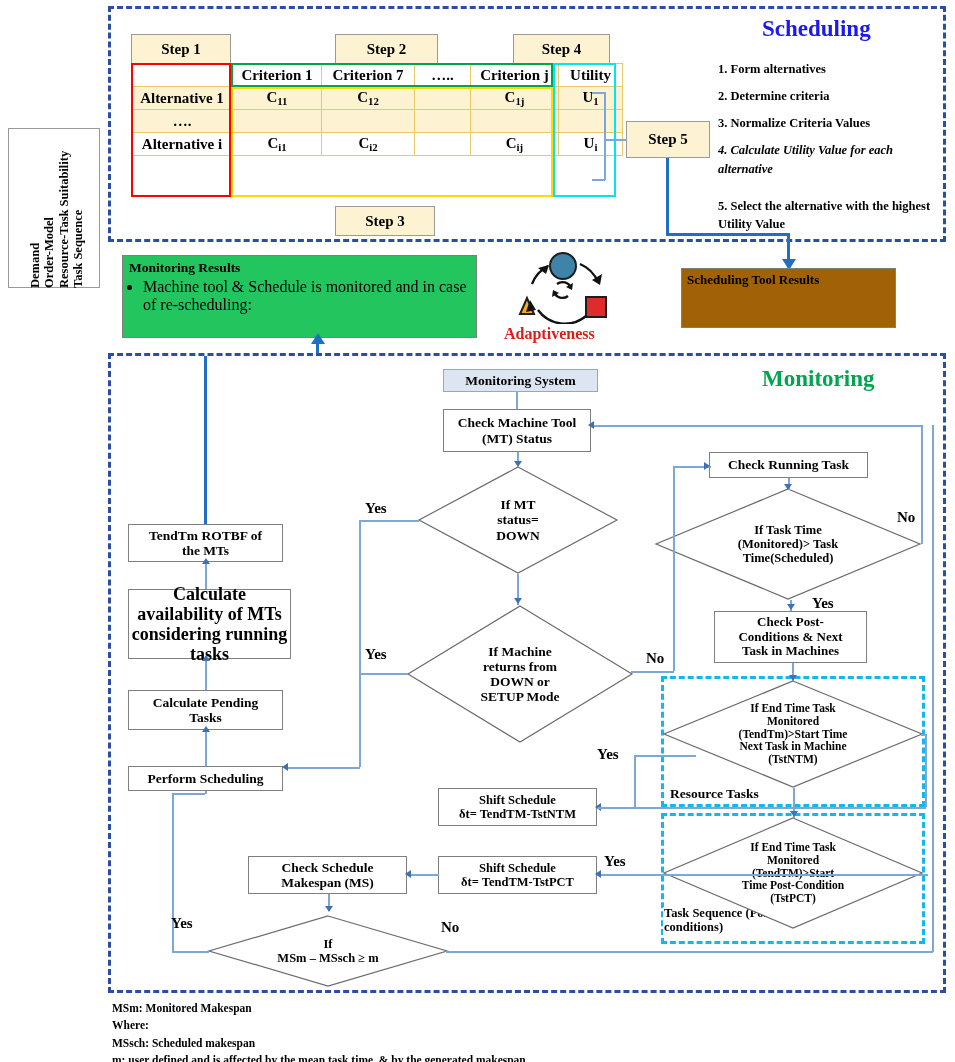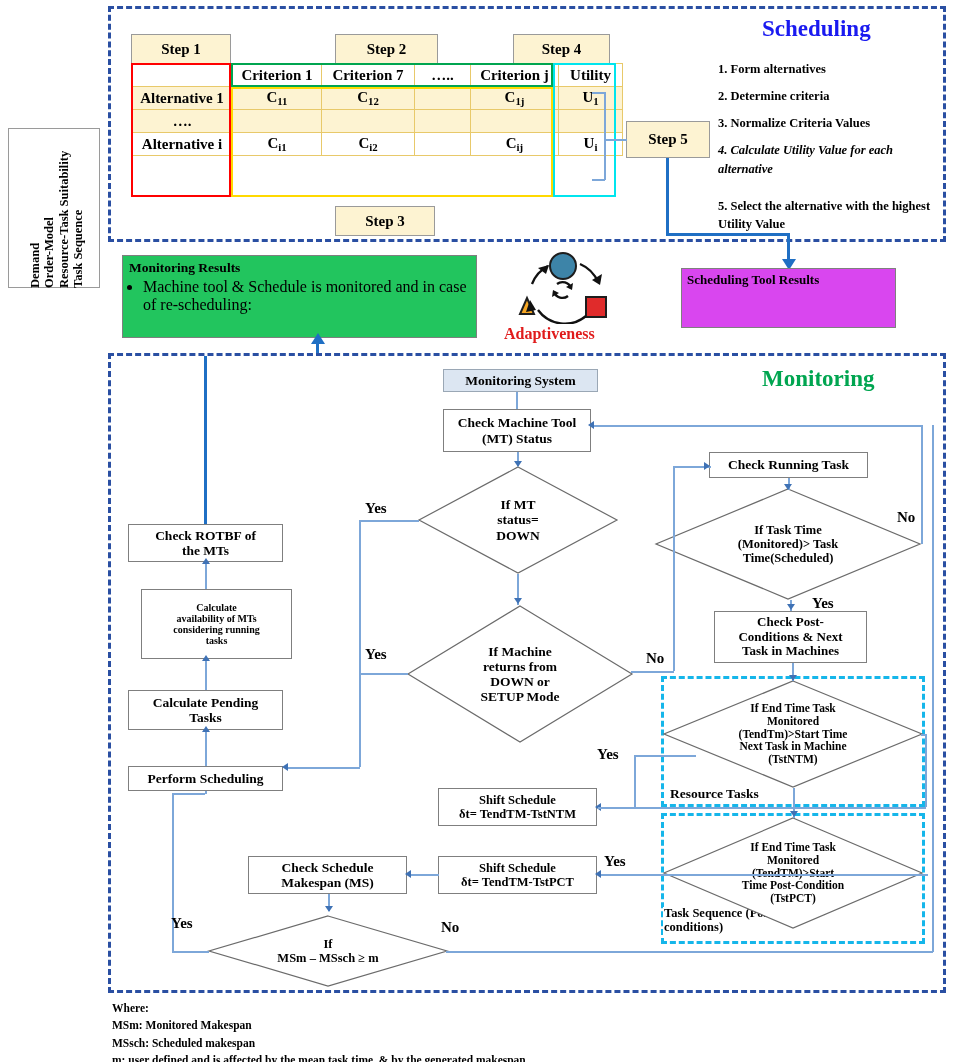--- a/index.html
+++ b/index.html
@@ -160,21 +160,21 @@
     <path d="M30,58 A33,33 0 0 0 78,64" fill="none" stroke="#111" stroke-width="2.3"></path>
     <path d="M22,48 l6,10 l-10,2" fill="#111"></path>
     <path d="M49,32 a9,9 0 0 1 14,4" fill="none" stroke="#111" stroke-width="2.3"></path>
     <path d="M60,44 a9,9 0 0 1 -14,-4" fill="none" stroke="#111" stroke-width="2.3"></path>
     <path d="M65,31 l-1,7 l-6,-3" fill="#111"></path>
     <path d="M44,45 l1,-7 l6,3" fill="#111"></path>
   </svg>
 </div>
 <div class="hdg" style="left:504px;top:325px;font-size:16px;color:#e01b1b;">Adaptiveness</div>
 
-<div class="abs" style="left:681px;top:268px;width:215px;height:60px;border:1px solid #7f7f7f;background:#d946ef;padding:3px 5px;">
+<div class="abs" style="left:681px;top:268px;width:215px;height:60px;border:1px solid #7f7f7f;background:#a16207;padding:3px 5px;">
   <div style="font-weight:bold;font-size:13px;">Scheduling Tool Results</div>
 </div>
 
 <div class="dashwrap bluedash" style="left:108px;top:353px;width:838px;height:640px;"></div>
 
 <div class="hdg" style="left:762px;top:366px;font-size:23px;color:#00a550;">Monitoring</div>
 
 <div class="pbox" style="left:443px;top:369px;width:155px;height:23px;font-size:13.5px;background:#dce6f2;border:1px solid #9aa7b5;">Monitoring System</div>
 
 <div class="pbox" style="left:443px;top:409px;width:148px;height:43px;font-size:13.5px;white-space:pre-line;">Check Machine Tool
@@ -253,23 +253,23 @@
 Makespan (MS)</div>
 
 <div class="dia" style="left:208px;top:915px;width:240px;height:72px;">
   <svg width="240" height="72">
     <polygon points="120,1 239,36 120,71 1,36" fill="#fff" stroke="#6b6b6b" stroke-width="1.2"></polygon>
   </svg>
   <div class="dtxt" style="font-size:12.5px;white-space:pre-line;">If
 MSm – MSsch ≥ m</div>
 </div>
 
-<div class="pbox" style="left:128px;top:524px;width:155px;height:38px;font-size:13.5px;white-space:pre-line;">Check ROTBF of
+<div class="pbox" style="left:128px;top:524px;width:155px;height:38px;font-size:13.5px;white-space:pre-line;">TendTm ROTBF of
 the MTs</div>
-<div class="pbox" style="left:141px;top:589px;width:151px;height:70px;font-size:10px;white-space:pre-line;">Calculate
+<div class="pbox" style="left:128px;top:589px;width:163px;height:70px;font-size:18px;white-space:pre-line;">Calculate
 availability of MTs
 considering running
 tasks</div>
 <div class="pbox" style="left:128px;top:690px;width:155px;height:40px;font-size:13.5px;white-space:pre-line;">Calculate Pending
 Tasks</div>
 <div class="pbox" style="left:128px;top:766px;width:155px;height:25px;font-size:13.5px;">Perform Scheduling</div>
 
 <div class="ln lnv" style="left:516px;top:392px;height:17px;"></div>
 
 <div class="ln lnv" style="left:517px;top:452px;height:14px;"></div>
@@ -344,17 +344,17 @@
 <div class="yn" style="left:365px;top:646px;">Yes</div>
 <div class="yn" style="left:897px;top:509px;">No</div>
 <div class="yn" style="left:812px;top:595px;">Yes</div>
 <div class="yn" style="left:646px;top:650px;">No</div>
 <div class="yn" style="left:597px;top:746px;">Yes</div>
 <div class="yn" style="left:604px;top:853px;">Yes</div>
 <div class="yn" style="left:171px;top:915px;">Yes</div>
 <div class="yn" style="left:441px;top:919px;">No</div>
 
 <div class="footer" style="left:112px;top:1000px;width:780px;">
+  <div>MSm: Monitored Makespan</div>
   <div>Where:</div>
-  <div>MSm: Monitored Makespan</div>
   <div>MSsch: Scheduled makespan</div>
   <div>m: user defined and is affected by the mean task time, &amp; by the generated makespan</div>
 </div>
 
 </body></html>

